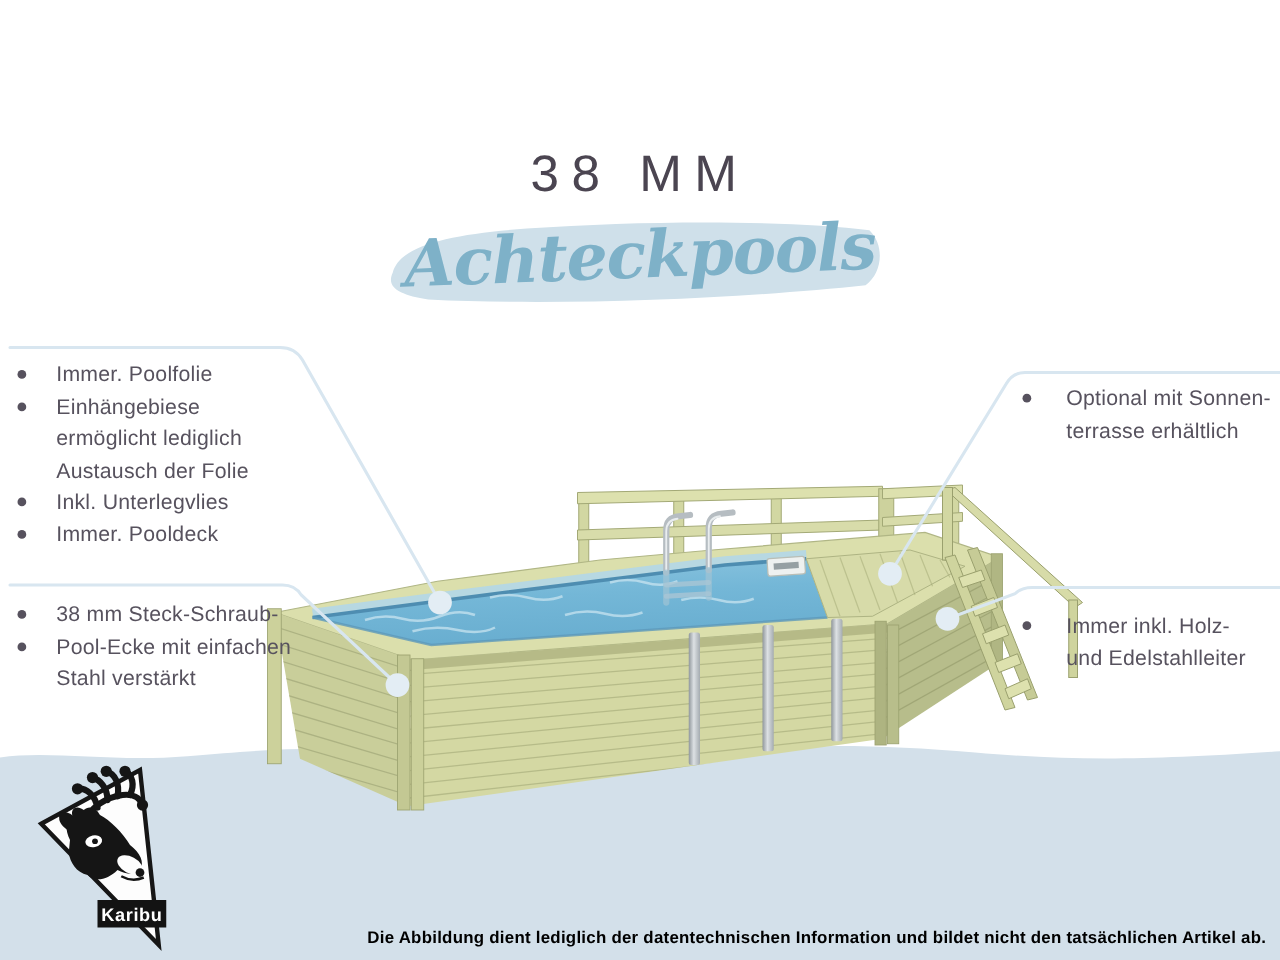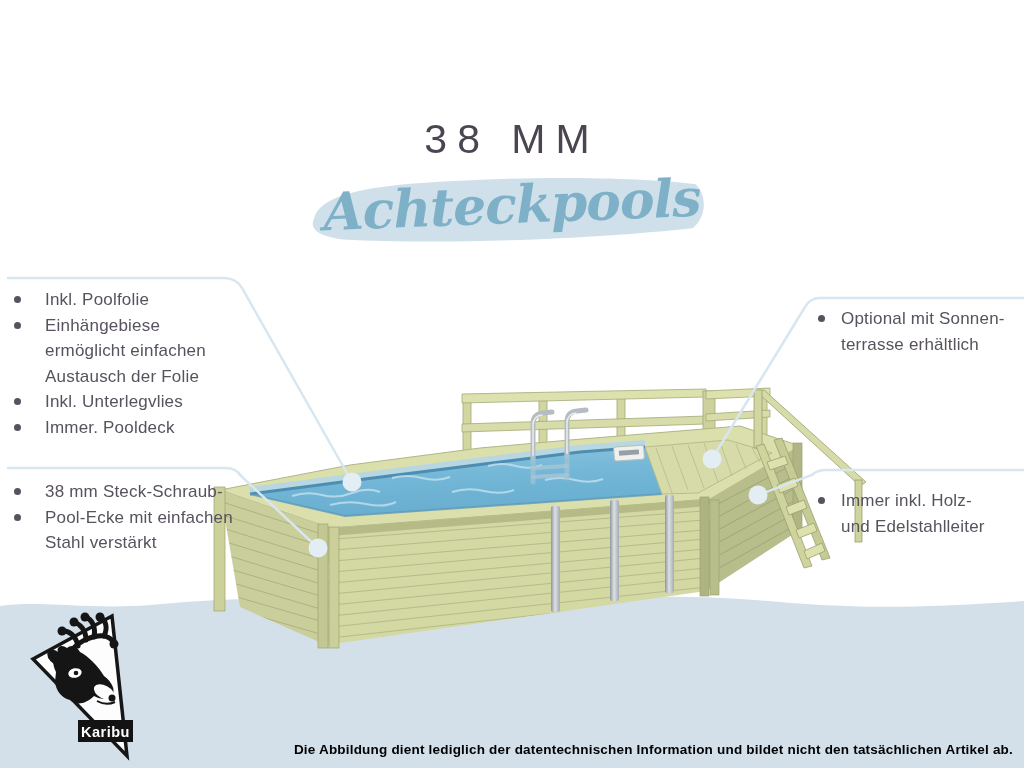--- a/index.html
+++ b/index.html
@@ -18,21 +18,21 @@
   .script-text{
     position:absolute;inset:0;display:flex;align-items:center;justify-content:center;
     font-family:"DejaVu Serif",serif;font-style:italic;font-weight:bold;
     font-size:52px;color:#7eb1c8;transform:rotate(-1deg);padding-bottom:8px;letter-spacing:-1px;
   }
   
   .callout{position:absolute;color:#57525e;font-size:17px;line-height:25.5px;letter-spacing:.2px;}
   .item{display:flex;align-items:flex-start;}
   .bullet{flex:0 0 auto;width:7px;height:7px;border-radius:50%;background:#57525e;margin-top:9px;}
   .item .txt{margin-left:24px;}
-  .c-tr .txt,.c-br .txt{margin-left:16px;}
+  .c-tr .txt,.c-br .txt{margin-left:28px;}
   .line{display:block;}
   .c-tl{left:14px;top:287px;width:250px;}
   .c-bl{left:14px;top:479px;width:260px;}
   .c-tr{left:818px;top:306px;width:206px;}
   .c-br{left:818px;top:488px;width:206px;}
   
   .disclaimer{
     position:absolute;right:11px;top:742px;font-size:13.5px;font-weight:bold;
     color:#000000;letter-spacing:.2px;
   }
@@ -212,28 +212,28 @@
     <svg viewBox="0 0 424 80" aria-hidden="true">
       <path d="M14,46 C20,24 62,16 122,13 C222,8 334,11 396,20 C408,32 406,54 392,64 C300,72 152,76 42,68 C20,64 8,58 14,46 Z" fill="#cfe0ea"></path>
     </svg>
     <div class="script-text">Achteckpools</div>
   </div>
 
   <div class="callout c-tl">
     <div class="item">
       <span class="bullet"></span>
       <div class="txt">
-          <span class="line">Inkl. Poolfolie</span>
+          <span class="line">Immer. Poolfolie</span>
         </div>
     </div>
     <div class="item">
       <span class="bullet"></span>
       <div class="txt">
         <span class="line">Einhängebiese</span>
-        <span class="line">ermöglicht einfachen</span>
+        <span class="line">ermöglicht lediglich</span>
         <span class="line">Austausch der Folie</span>
       </div>
     </div>
     <div class="item">
       <span class="bullet"></span>
       <div class="txt">
           <span class="line">Inkl. Unterlegvlies</span>
         </div>
     </div>
     <div class="item">

